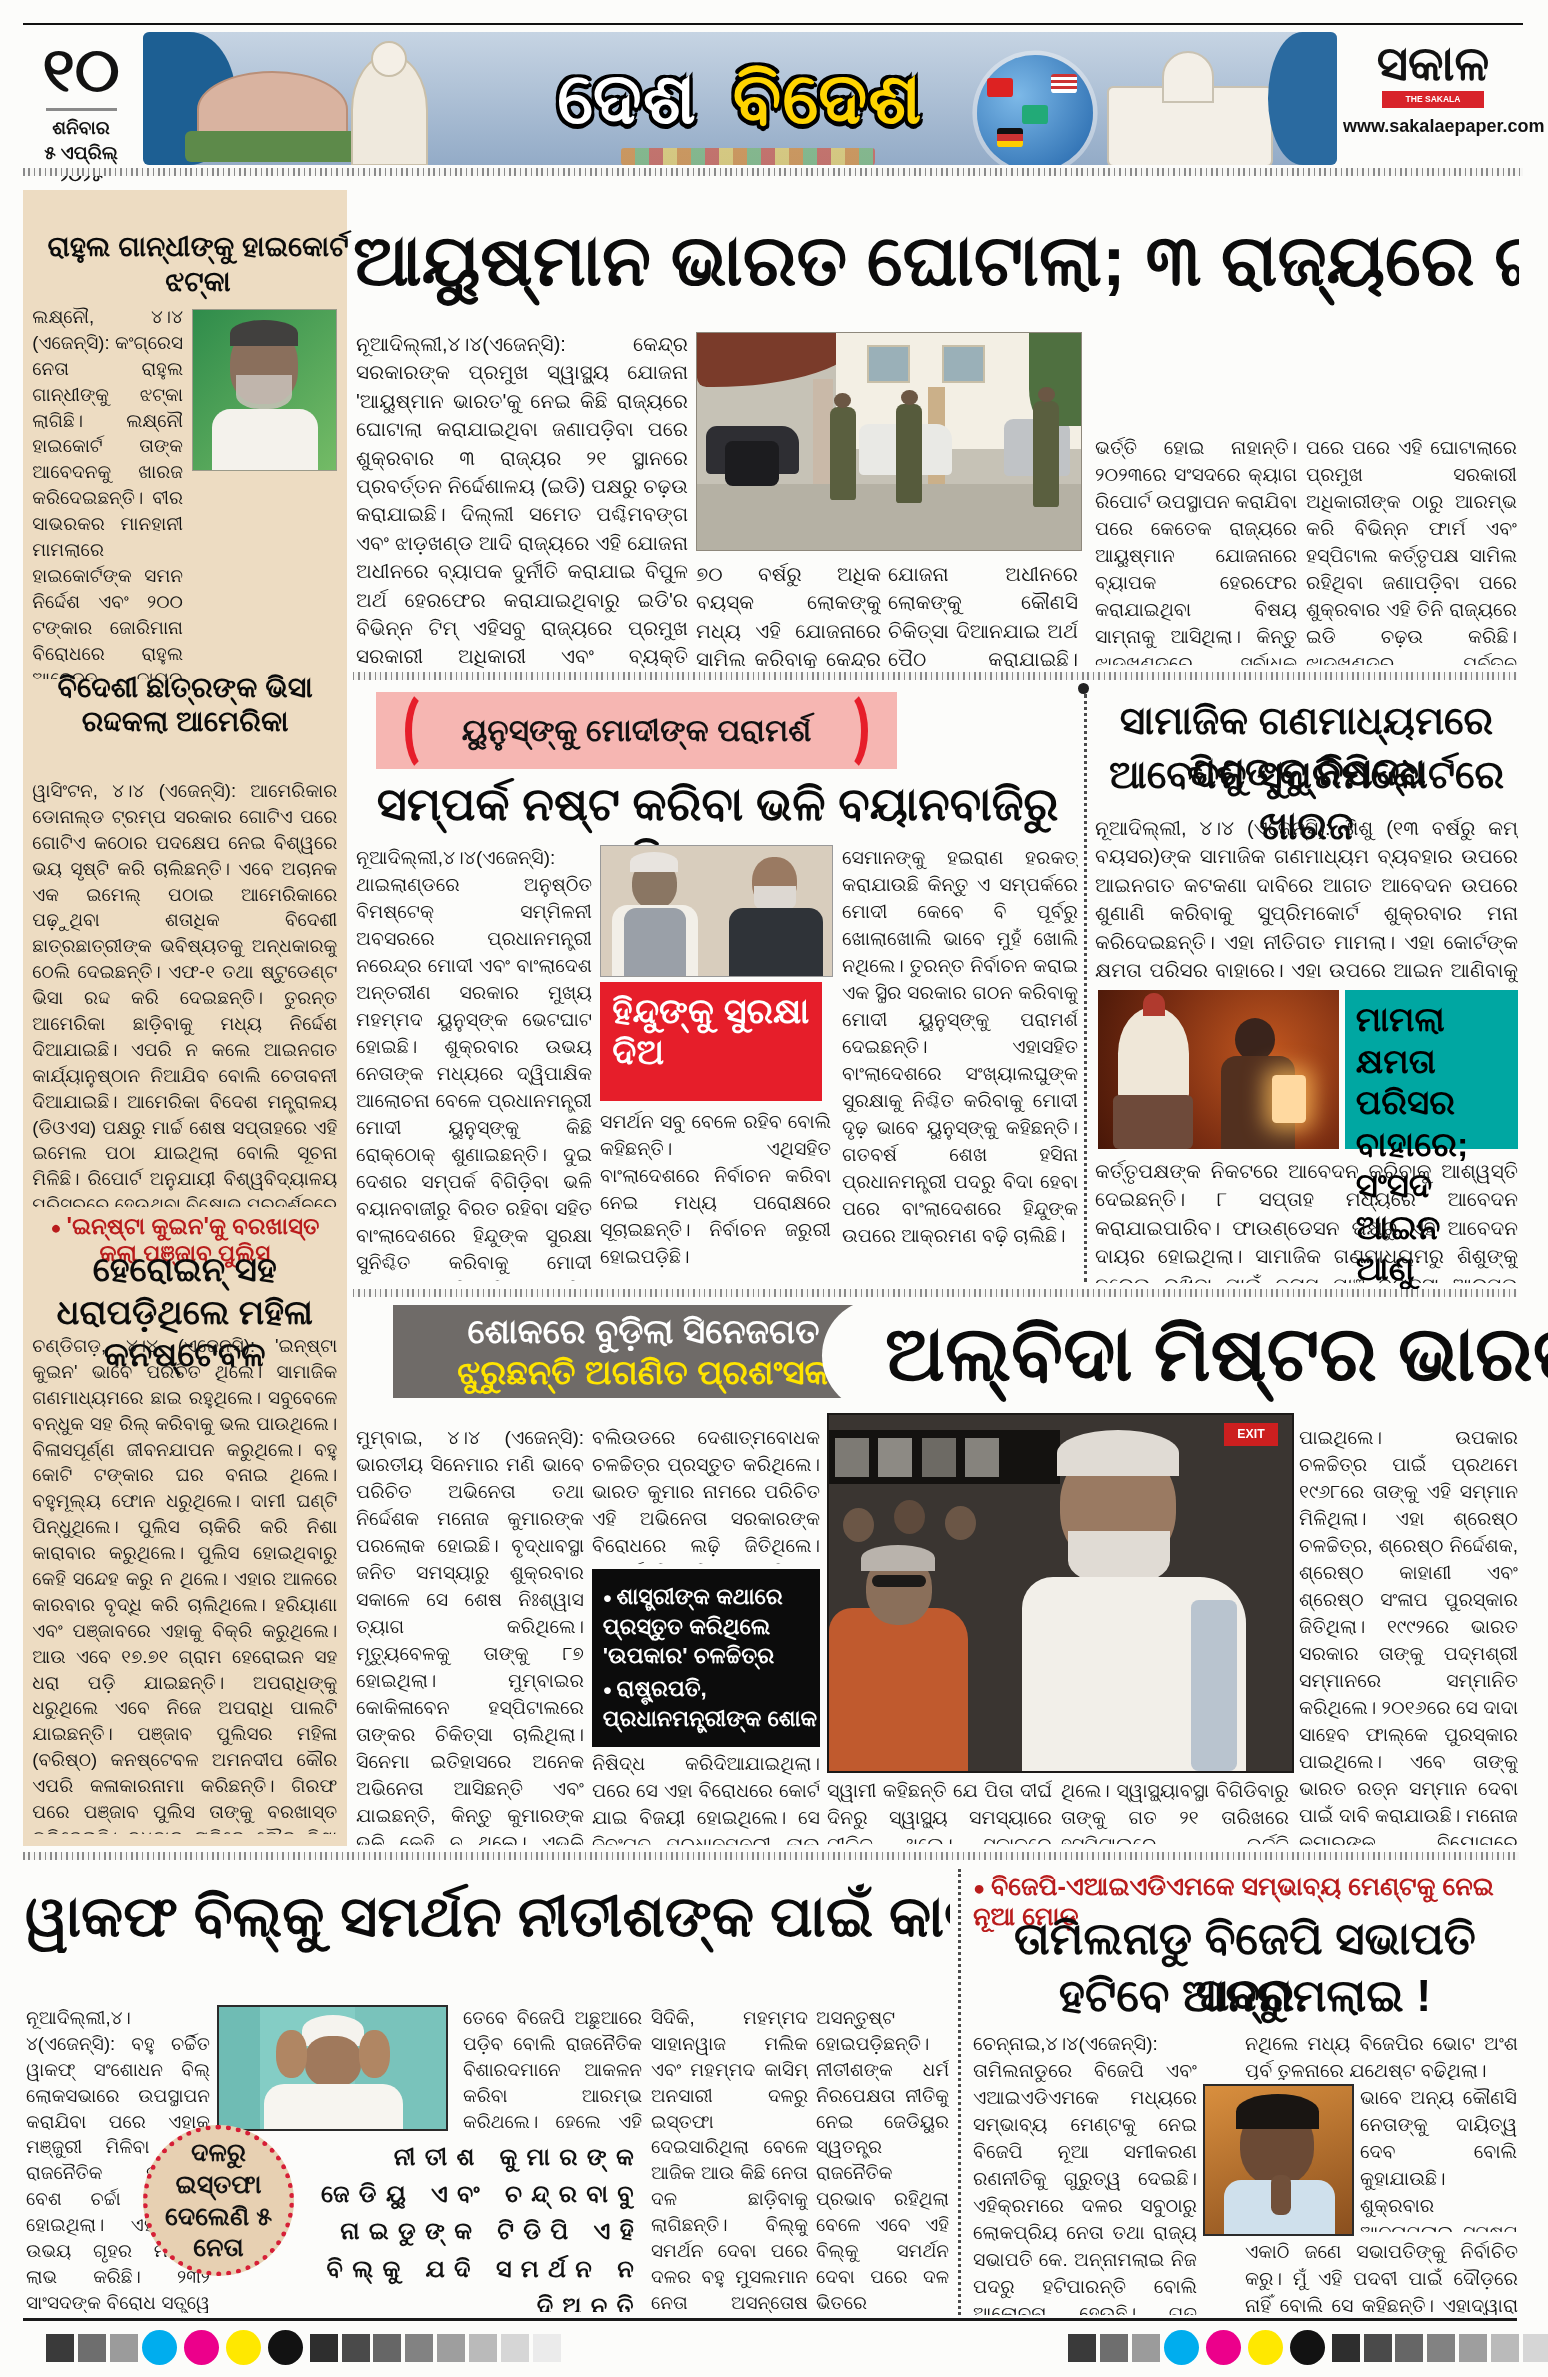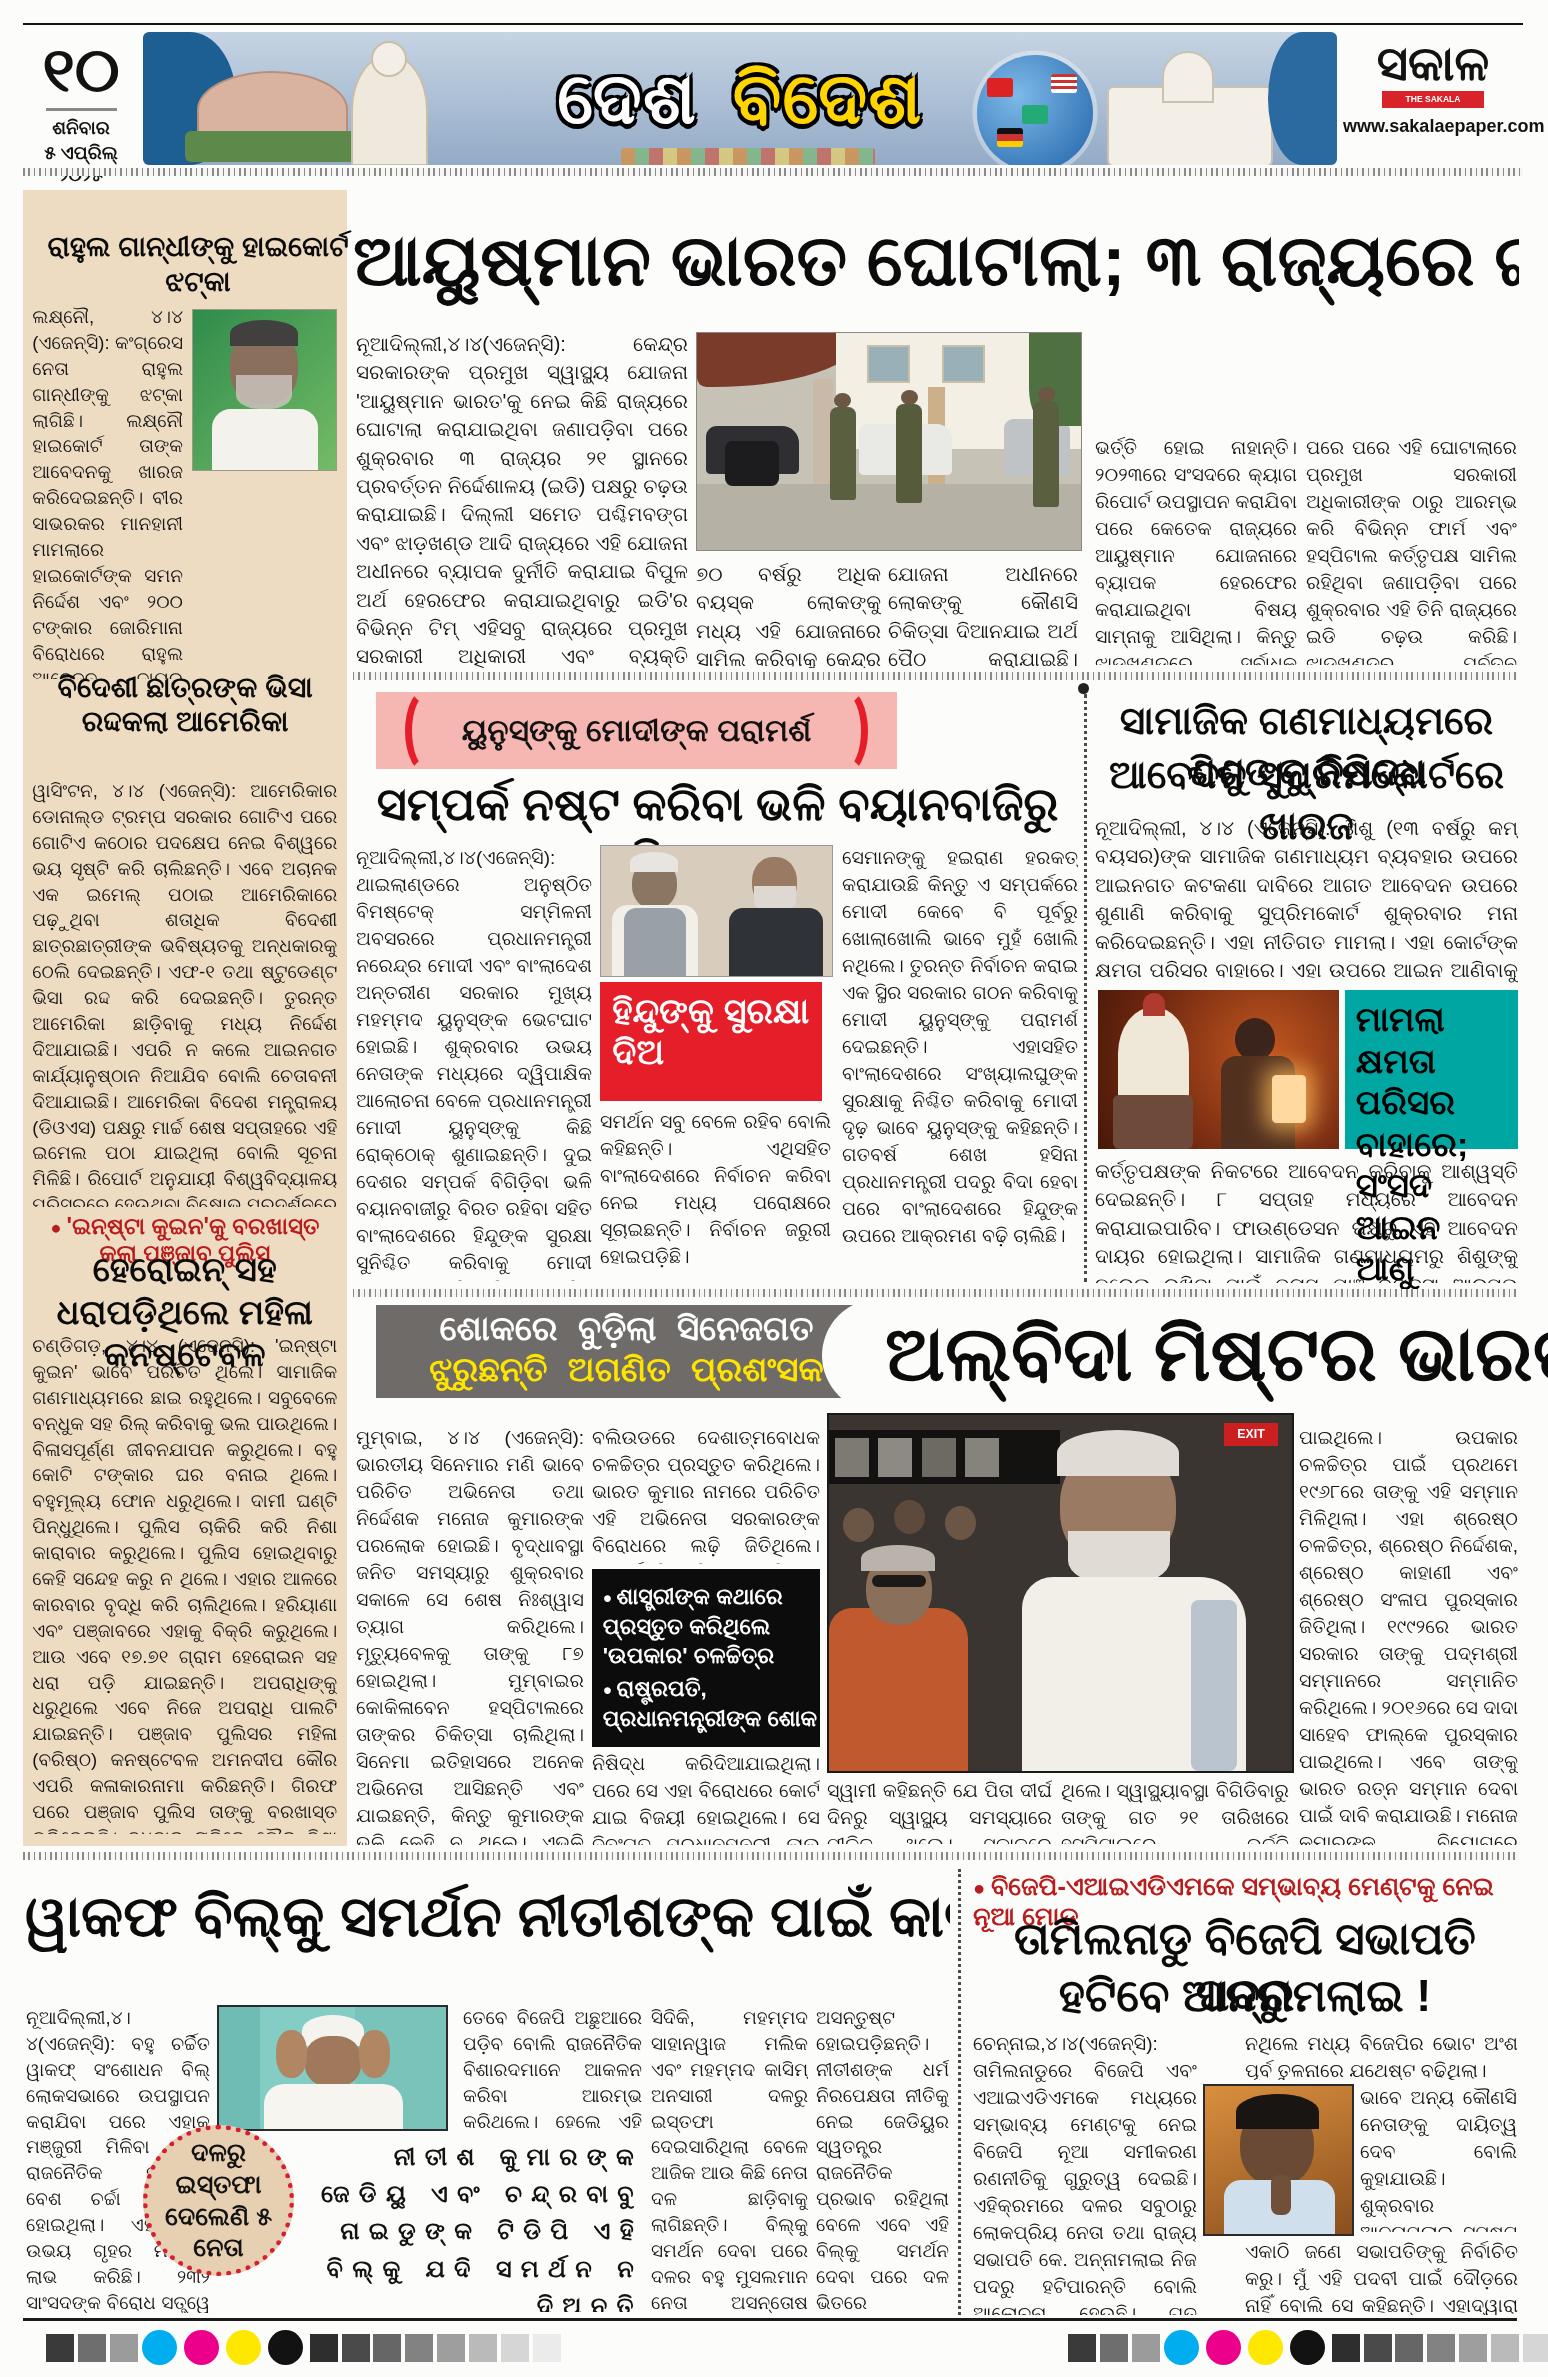--- a/index.html
+++ b/index.html
@@ -168,21 +168,21 @@
   </div>
 
   <div class="abs" style="left:1345px;top:990px;width:173px;height:159px;background:#00a7a2;color:#000000;font-size:34px;font-weight:bold;line-height:1.22;padding:9.3px 10.8px;box-sizing:border-box;">
     <span>ମାମଲା କ୍ଷମତା ପରିସର ବାହାରେ; ସଂସଦ ଆଇନ ଆଣୁ</span>
   </div>
 
   <div class="abs bt" style="left:1095px;top:1157px;width:423px;height:126px;">କର୍ତ୍ତୃପକ୍ଷଙ୍କ ନିକଟରେ ଆବେଦନ କରିବାକୁ ଆଶ୍ୱସ୍ତି ଦେଇଛନ୍ତି। ୮ ସପ୍ତାହ ମଧ୍ୟରେ ଆବେଦନ କରାଯାଇପାରିବ। ଫାଉଣ୍ଡେସନ ପକ୍ଷରୁ ଏହି ଆବେଦନ ଦାୟର ହୋଇଥିଲା। ସାମାଜିକ ଗଣମାଧ୍ୟମରୁ ଶିଶୁଙ୍କୁ ଦୂରେଇ ରଖିବା ପାଇଁ ବୟସ ଯାଞ୍ଚ ବ୍ୟବସ୍ଥା ଆରମ୍ଭ କରିବା ପାଇଁ ନିର୍ଦ୍ଦେଶ ଦେବାକୁ ଦାବି କରାଯାଇଥିଲା। ଏହା ବ୍ୟତୀତ ବିଫଳ ହୋଇଥିବା ସାମାଜିକ ଗଣମାଧ୍ୟମ ପ୍ଲାଟଫର୍ମ ଉପରେ କାର୍ଯ୍ୟାନୁଷ୍ଠାନ ନେବାକୁ ନିବେଦନ କରାଯାଇଥିଲା।</div>
 
   <div class="abs tick" style="left:353px;top:1289px;width:1164px;"></div>
 
-  <div class="abs" style="left:376px;top:1305px;width:501px;height:93px;background:#6f6b68;text-align:center;padding-top:6.2px;box-sizing:border-box;font-family:Liberation Mono, monospace;">
+  <div class="abs" style="left:393px;top:1305px;width:501px;height:93px;background:#6f6b68;text-align:center;padding-top:6.2px;box-sizing:border-box;">
     <div style="color:#fff;font-size:34px;font-weight:bold;line-height:1.2;">ଶୋକରେ ବୁଡ଼ିଲା ସିନେଜଗତ</div>
     <div style="color:#ffe400;font-size:34px;font-weight:bold;line-height:1.2;">ଝୁରୁଛନ୍ତି ଅଗଣିତ ପ୍ରଶଂସକ</div>
   </div>
   <div class="abs" style="left:822px;top:1299px;width:113px;height:113px;background:#fcfcfa;border-radius:50%;"></div>
   <div class="abs hl" style="left:885px;top:1306px;width:634px;font-size:76px;line-height:1.25;white-space:nowrap;overflow:visible;">ଅଲ୍‌ବିଦା ମିଷ୍ଟର ଭାରତ</div>
 
   <div class="abs bt25" style="left:356px;top:1425px;width:228px;height:420px;">ମୁମ୍ବାଇ, ୪।୪ (ଏଜେନ୍ସି): ଭାରତୀୟ ସିନେମାର ମଣି ଭାବେ ପରିଚିତ ଅଭିନେତା ତଥା ନିର୍ଦ୍ଦେଶକ ମନୋଜ କୁମାରଙ୍କ ପରଲୋକ ହୋଇଛି। ବୃଦ୍ଧାବସ୍ଥା ଜନିତ ସମସ୍ୟାରୁ ଶୁକ୍ରବାର ସକାଳେ ସେ ଶେଷ ନିଃଶ୍ୱାସ ତ୍ୟାଗ କରିଥିଲେ। ମୃତ୍ୟୁବେଳକୁ ତାଙ୍କୁ ୮୭ ହୋଇଥିଲା। ମୁମ୍ବାଇର କୋକିଳାବେନ ହସ୍ପିଟାଲରେ ତାଙ୍କର ଚିକିତ୍ସା ଚାଲିଥିଲା। ସିନେମା ଇତିହାସରେ ଅନେକ ଅଭିନେତା ଆସିଛନ୍ତି ଏବଂ ଯାଇଛନ୍ତି, କିନ୍ତୁ କୁମାରଙ୍କ ଭଳି କେହି ନ ଥିଲେ। ଏଭଳି ଜଣେ ହିରୋ ଯିଏ ଦର୍ଶକଙ୍କୁ ଅନେକ ରତ୍ନ ଦେଇ ସବୁବେଳେ ନିଜ ସିଦ୍ଧାନ୍ତରେ କାଏମ ରହୁଥିଲେ। ମନୋଜ କୁମାର ପରଦାରେ ଅନେକ ଚରିତ୍ରରେ ଅଭିନୟ କରି ତାହାକୁ ନିଖୁଣ ଭାବେ ଉପସ୍ଥାପନ କରୁଥିଲେ। ନିଜ ଚଳଚ୍ଚିତ୍ର ମାଧ୍ୟମରେ ଦେଶଭକ୍ତିର ଭାବନା। ପ୍ରଥମ ଅଭିନେତା ଭାବେ ସେ</div>
 
   <div class="abs" style="left:592px;top:1425px;width:228px;height:420px;overflow:hidden;">
     <div class="bt25" style="height:139px;">ବଲିଉଡରେ ଦେଶାତ୍ମବୋଧକ ଚଳଚ୍ଚିତ୍ର ପ୍ରସ୍ତୁତ କରିଥିଲେ। ଭାରତ କୁମାର ନାମରେ ପରିଚିତ ଏହି ଅଭିନେତା ସରକାରଙ୍କ ବିରୋଧରେ ଲଢ଼ି ଜିତିଥିଲେ। ଏମର୍ଜେନ୍ସିକୁ ବିରୋଧ କରି ସେ ଦିବଂଗତ ପ୍ରଧାନମନ୍ତ୍ରୀ ଇନ୍ଦିରା ଗାନ୍ଧୀଙ୍କ ସହ ମୁହାଁମୁହିଁ ହୋଇଥିଲେ। ଏଥିପାଇଁ ମୁକ୍ତିଲାଭ କରିବା ପୂର୍ବରୁ ତାଙ୍କ ଚଳଚ୍ଚିତ୍ରକୁ</div>

